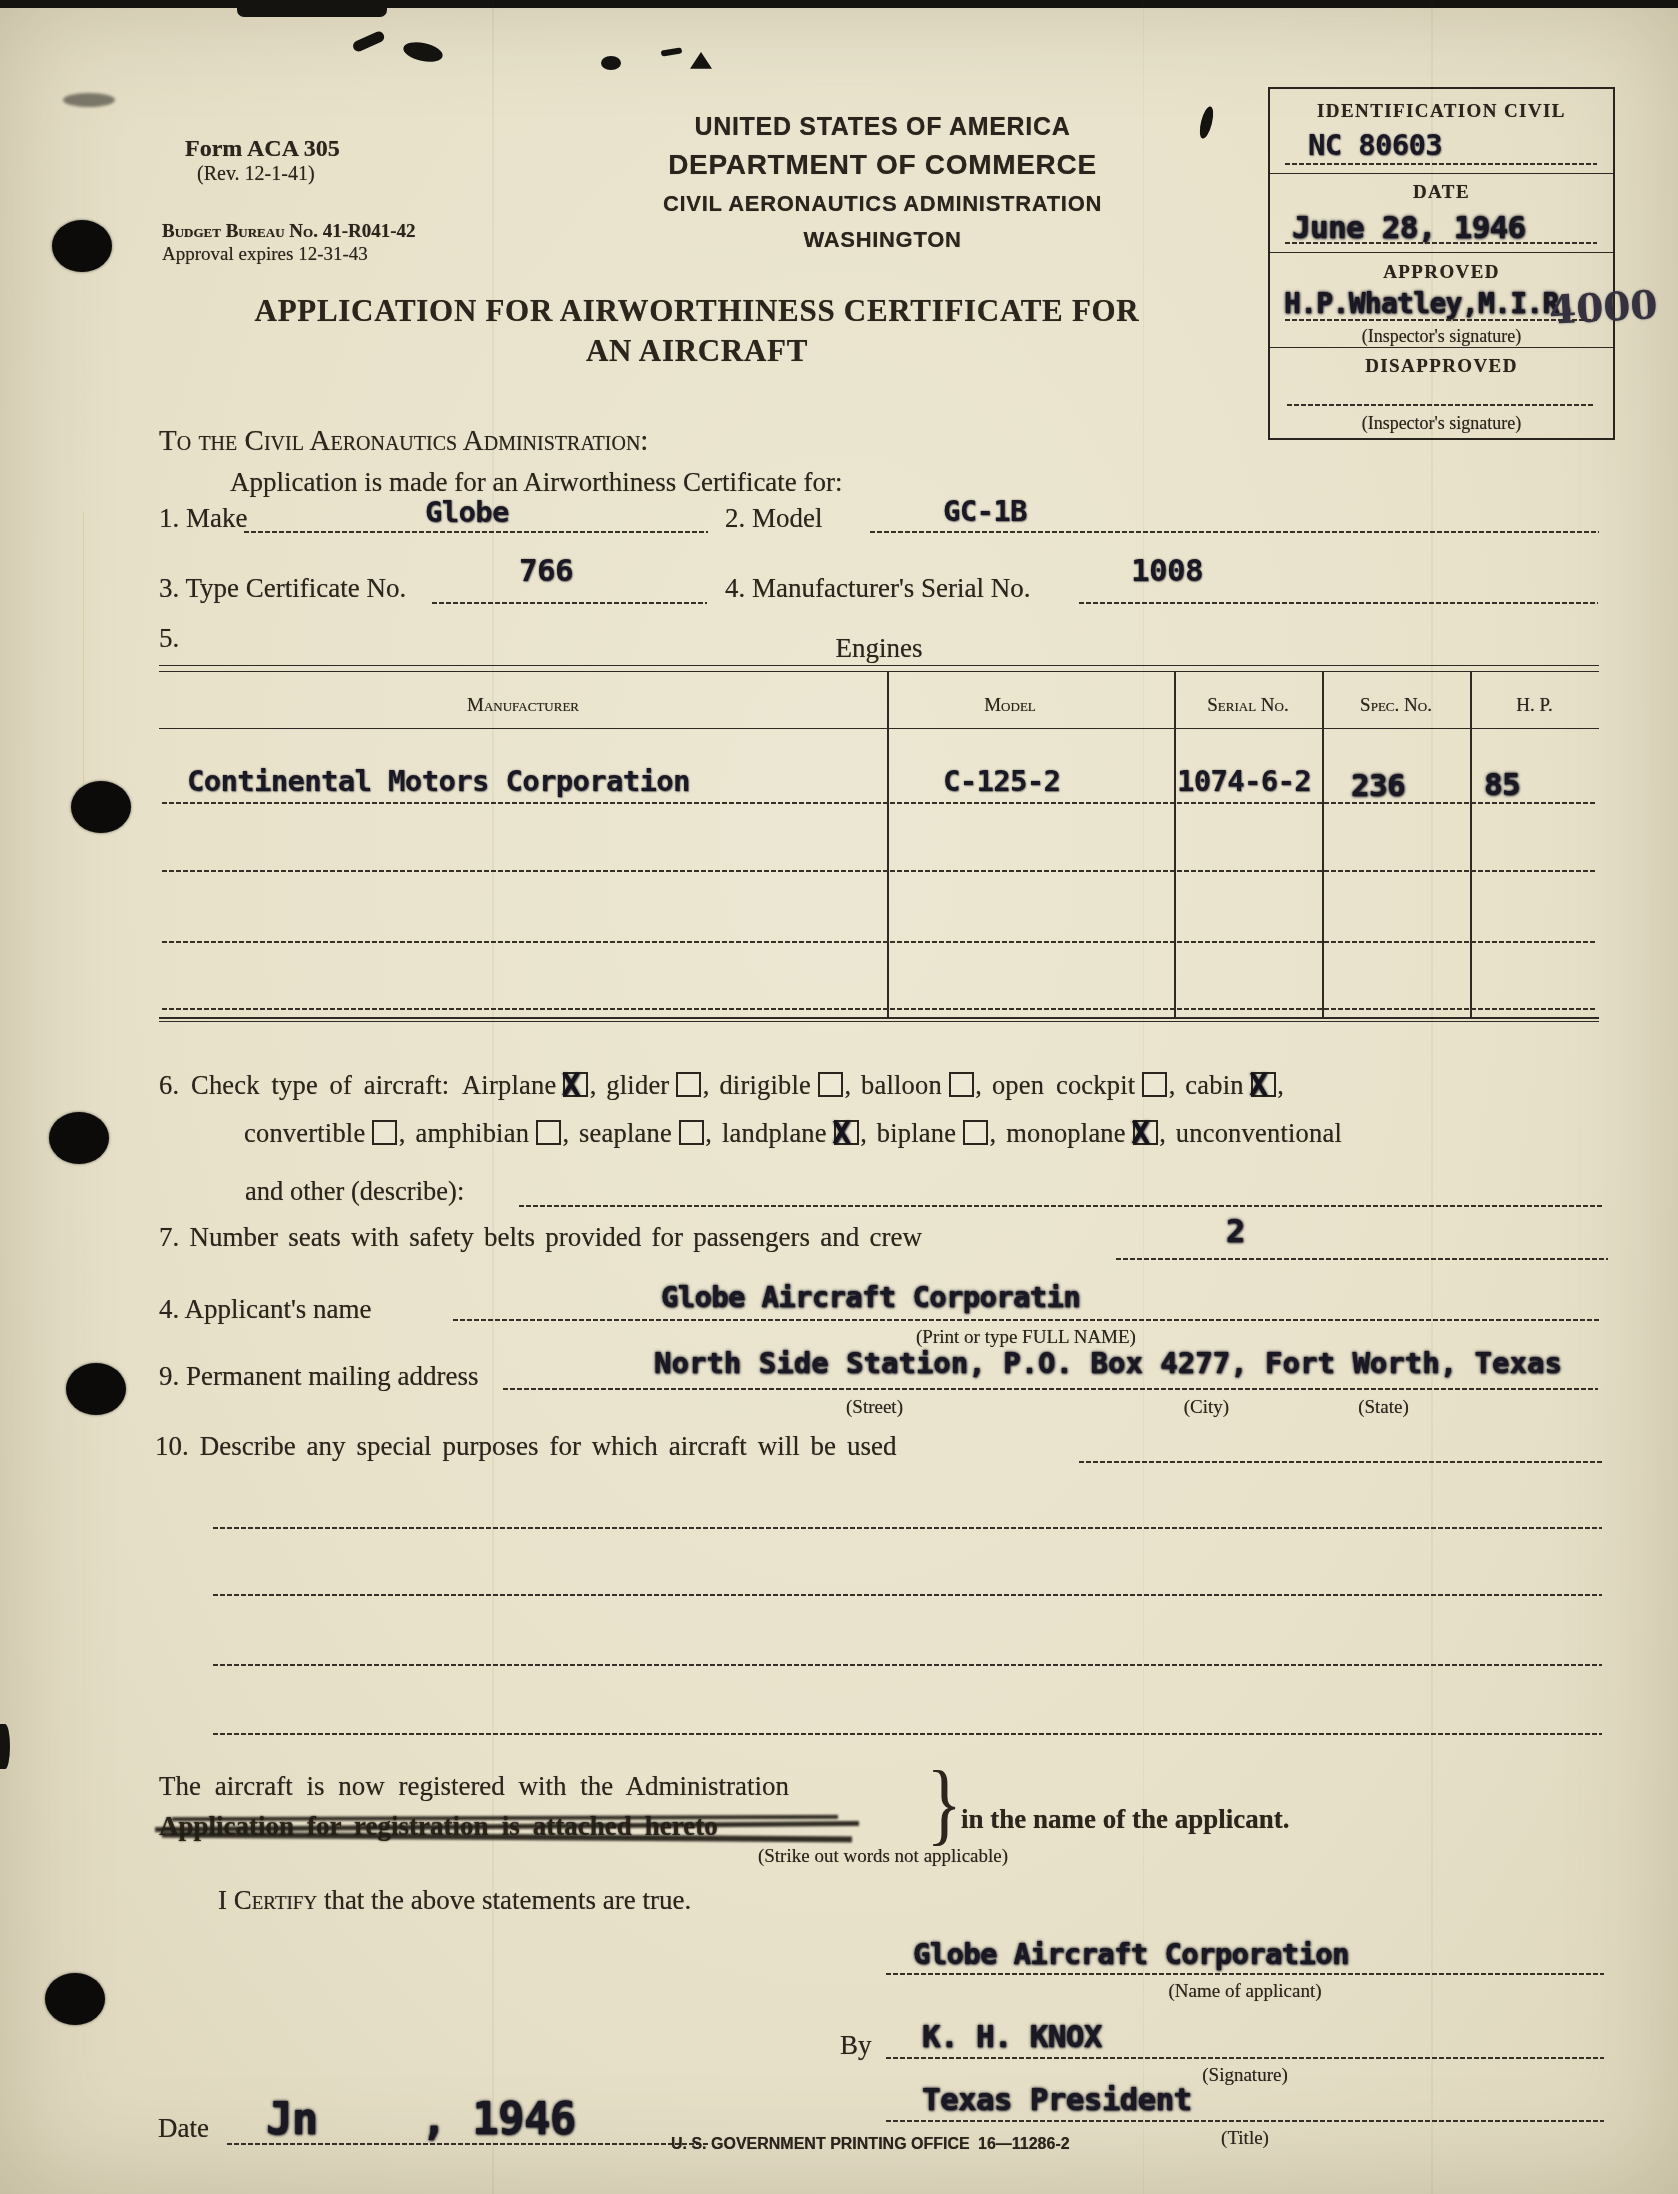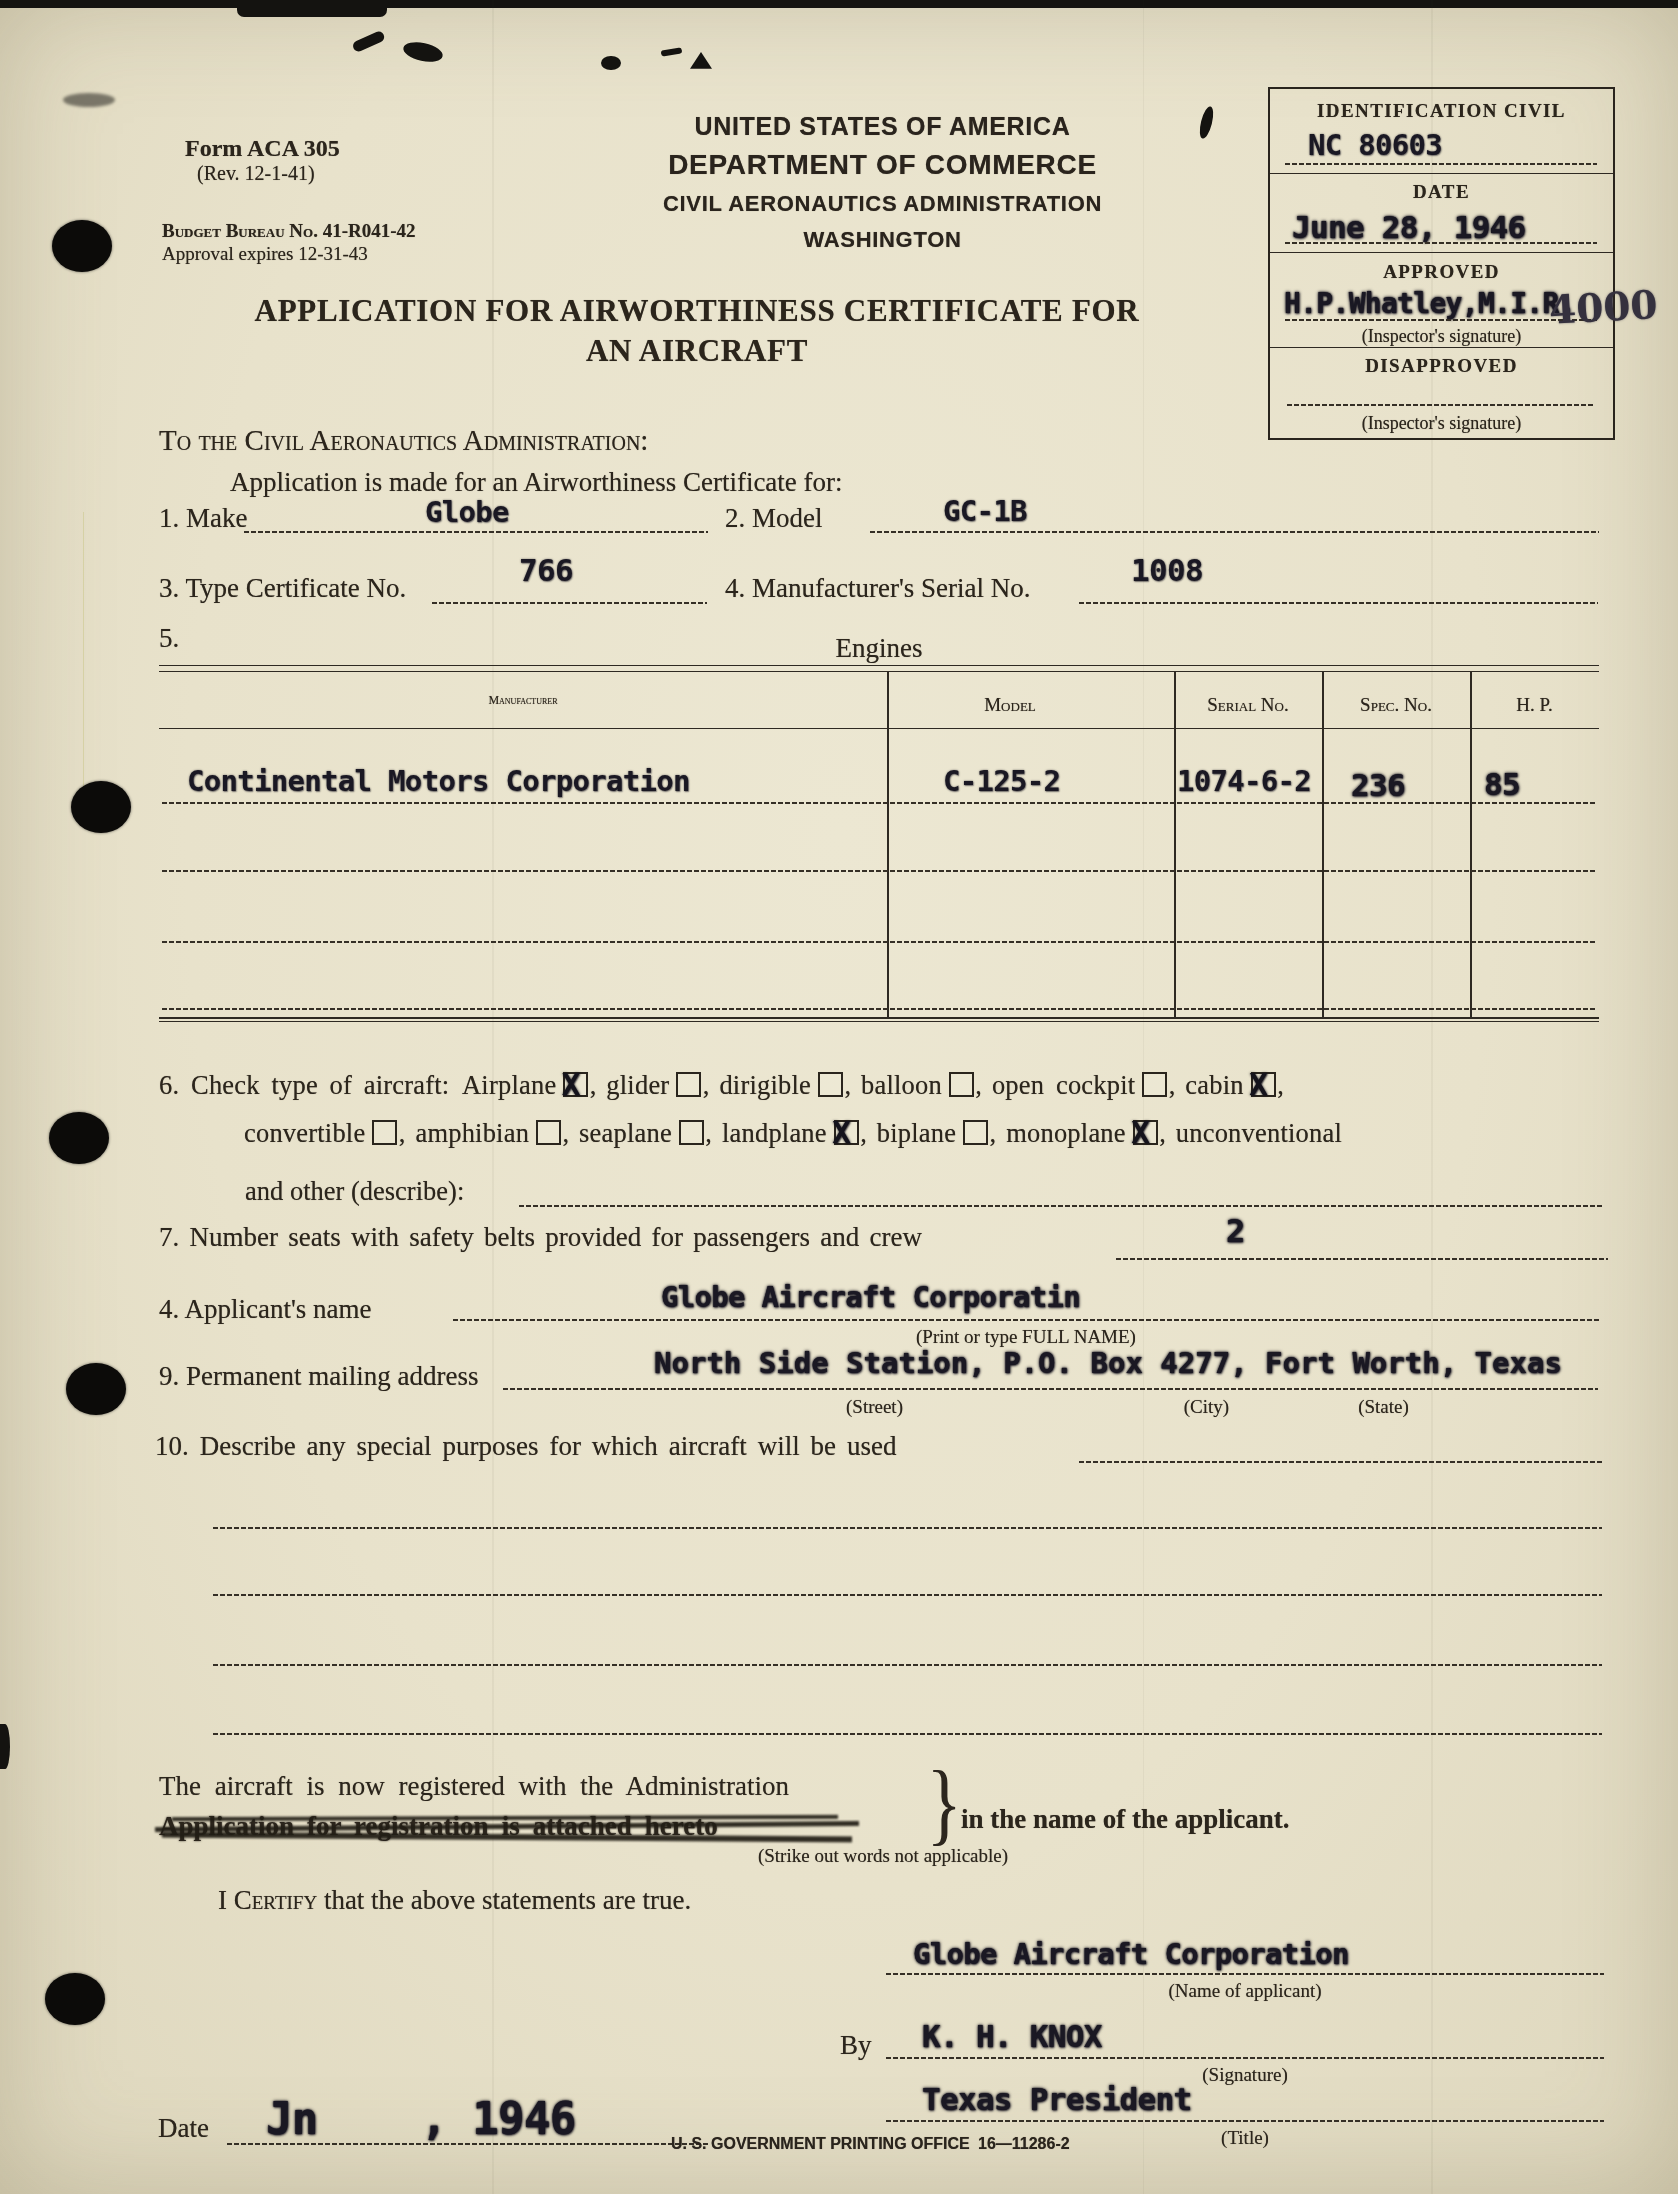--- a/index.html
+++ b/index.html
@@ -116,21 +116,21 @@
   <div class="abs p" style="left:159px;top:623px;">5.</div>
   <div class="abs p ctr" style="left:159px;top:621px;width:1440px;margin-top:12px;">Engines</div>
 
   <div class="sl" style="left:159px;top:665px;width:1440px;"></div>
   <div class="sl" style="left:159px;top:671px;width:1440px;"></div>
   <div class="vl" style="left:887px;top:672px;height:346px;"></div>
   <div class="vl" style="left:1174px;top:672px;height:346px;"></div>
   <div class="vl" style="left:1322px;top:672px;height:346px;"></div>
   <div class="vl" style="left:1470px;top:672px;height:346px;"></div>
 
-  <div class="abs p sc ctr" style="left:159px;top:694px;width:728px;font-size:12px;">Manufacturer</div>
+  <div class="abs p sc ctr" style="left:159px;top:694px;width:728px;font-size:19px;">Manufacturer</div>
   <div class="abs p sc ctr" style="left:887px;top:694px;width:246px;font-size:19px;">Model</div>
   <div class="abs p sc ctr" style="left:1174px;top:694px;width:148px;font-size:19px;">Serial No.</div>
   <div class="abs p sc ctr" style="left:1322px;top:694px;width:148px;font-size:19px;">Spec. No.</div>
   <div class="abs p sc ctr" style="left:1470px;top:694px;width:129px;font-size:19px;">H. P.</div>
   <div class="sl" style="left:159px;top:728px;width:1440px;"></div>
 
   <div class="abs t" style="left:187px;top:764px;">Continental Motors Corporation</div>
   <div class="abs t" style="left:943px;top:764px;">C-125-2</div>
   <div class="abs t" style="left:1177px;top:764px;">1074-6-2</div>
   <div class="abs t smudge" style="left:1351px;top:767px;font-size:31px;">236</div>

